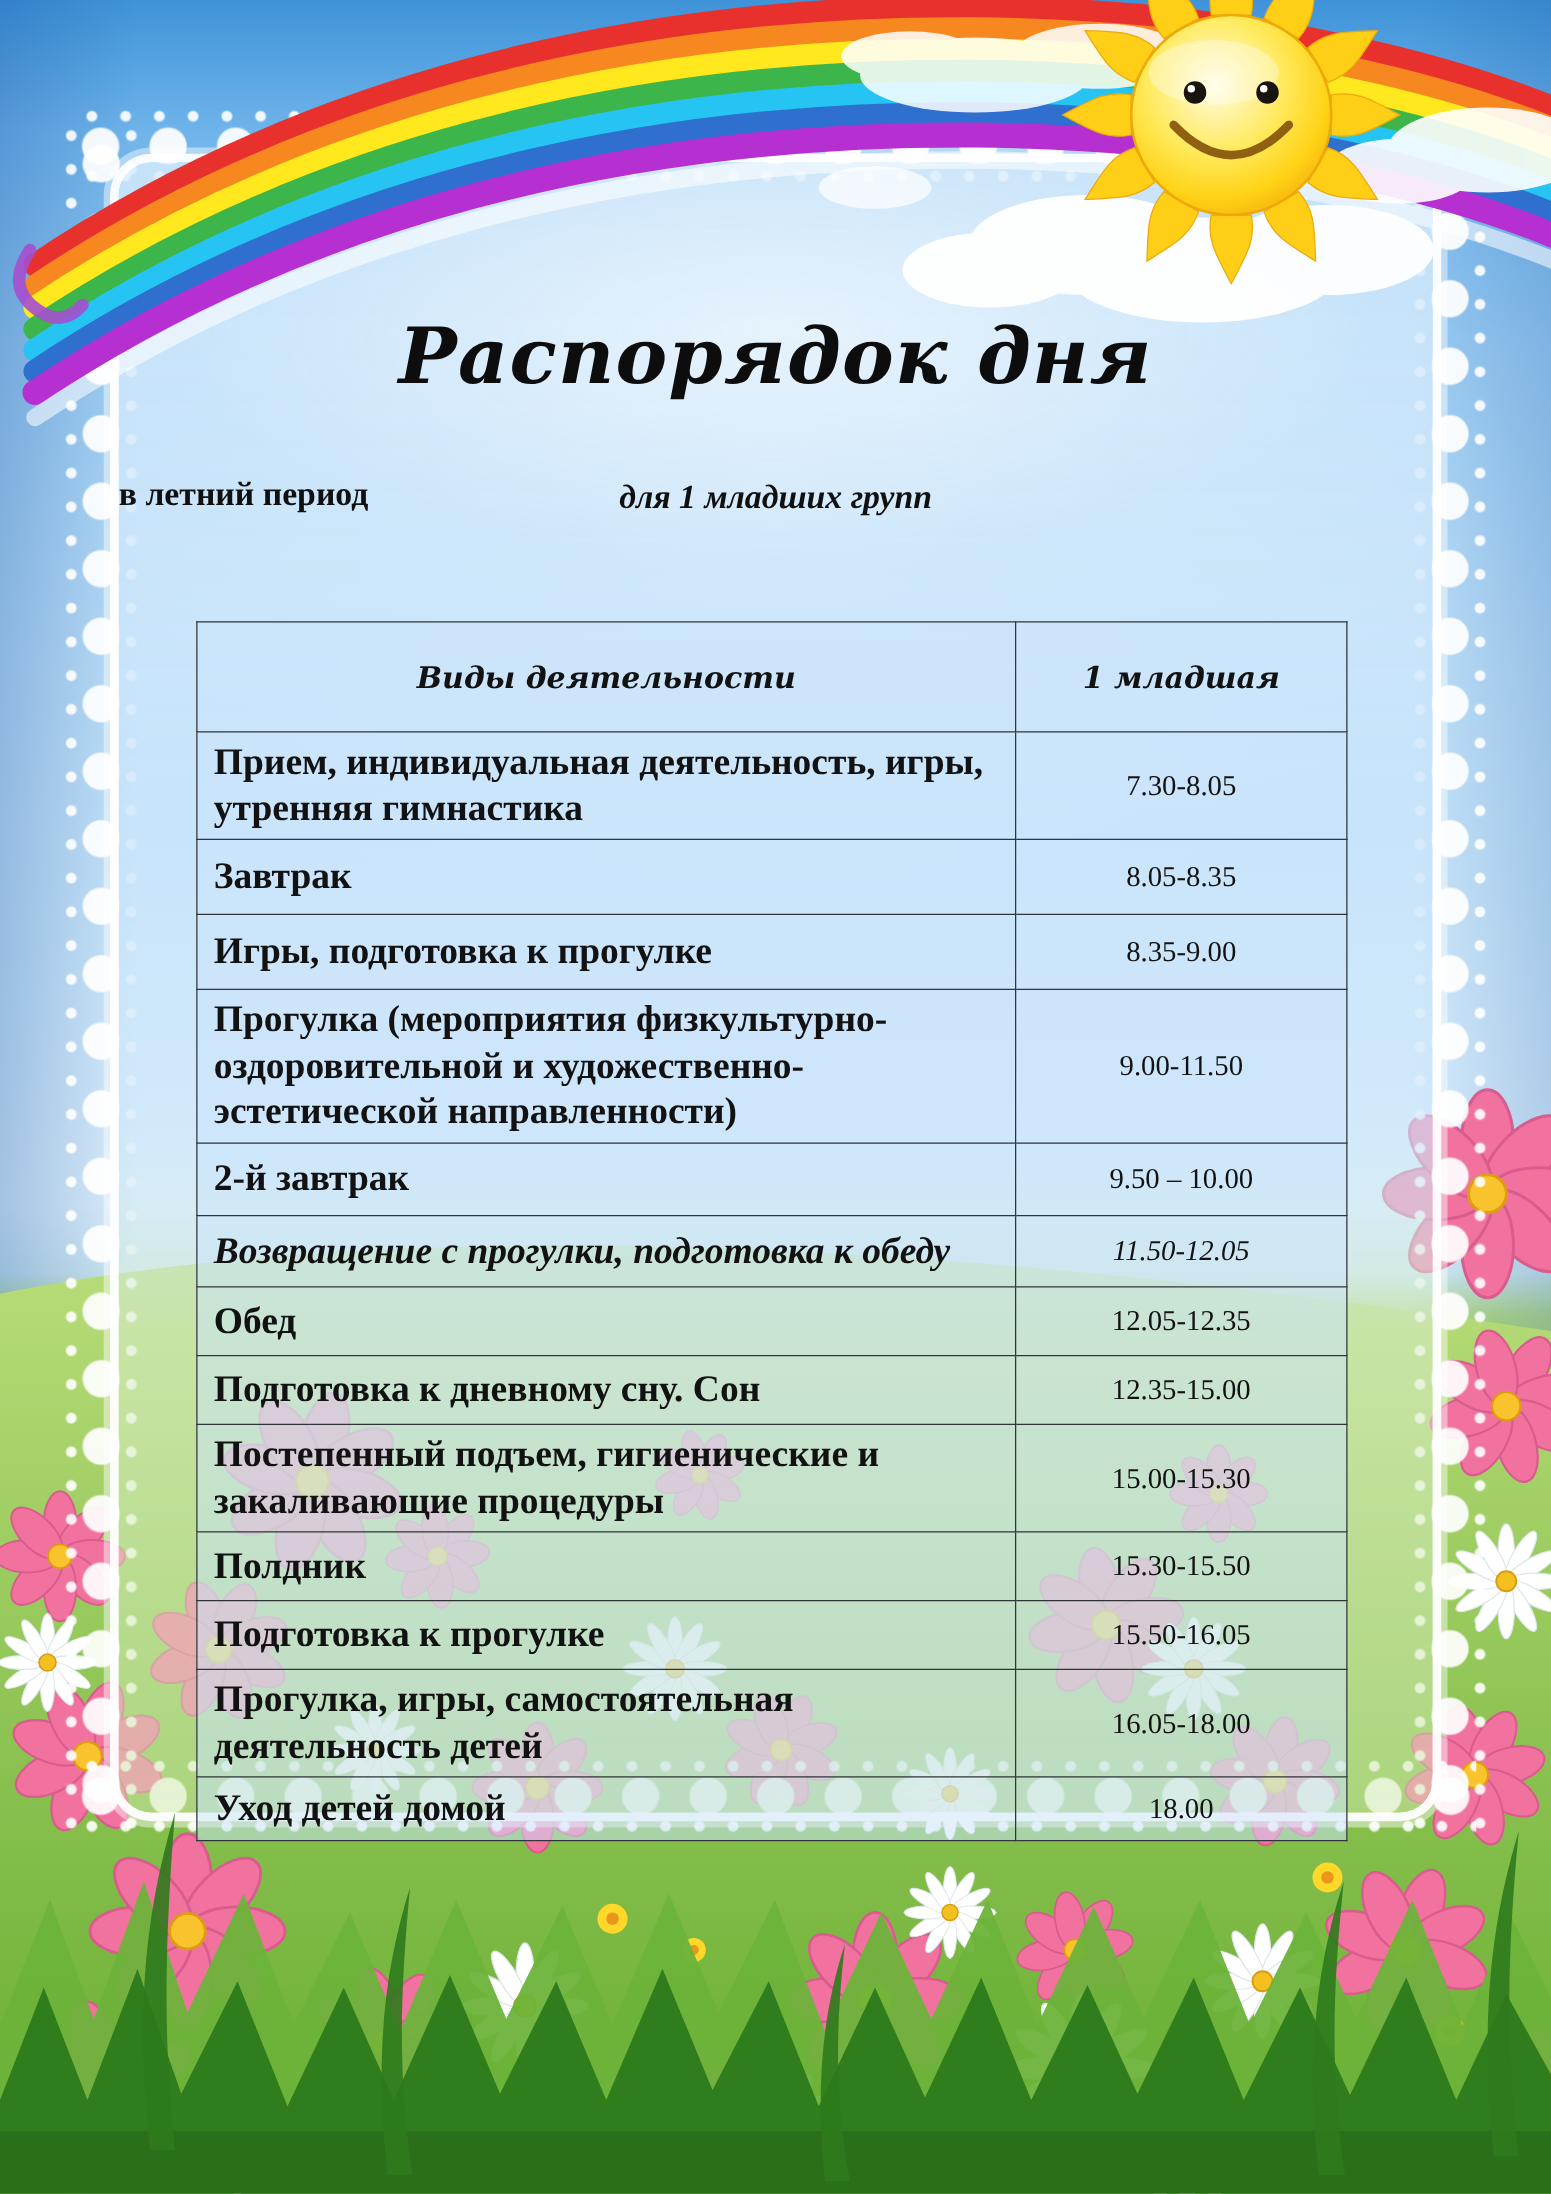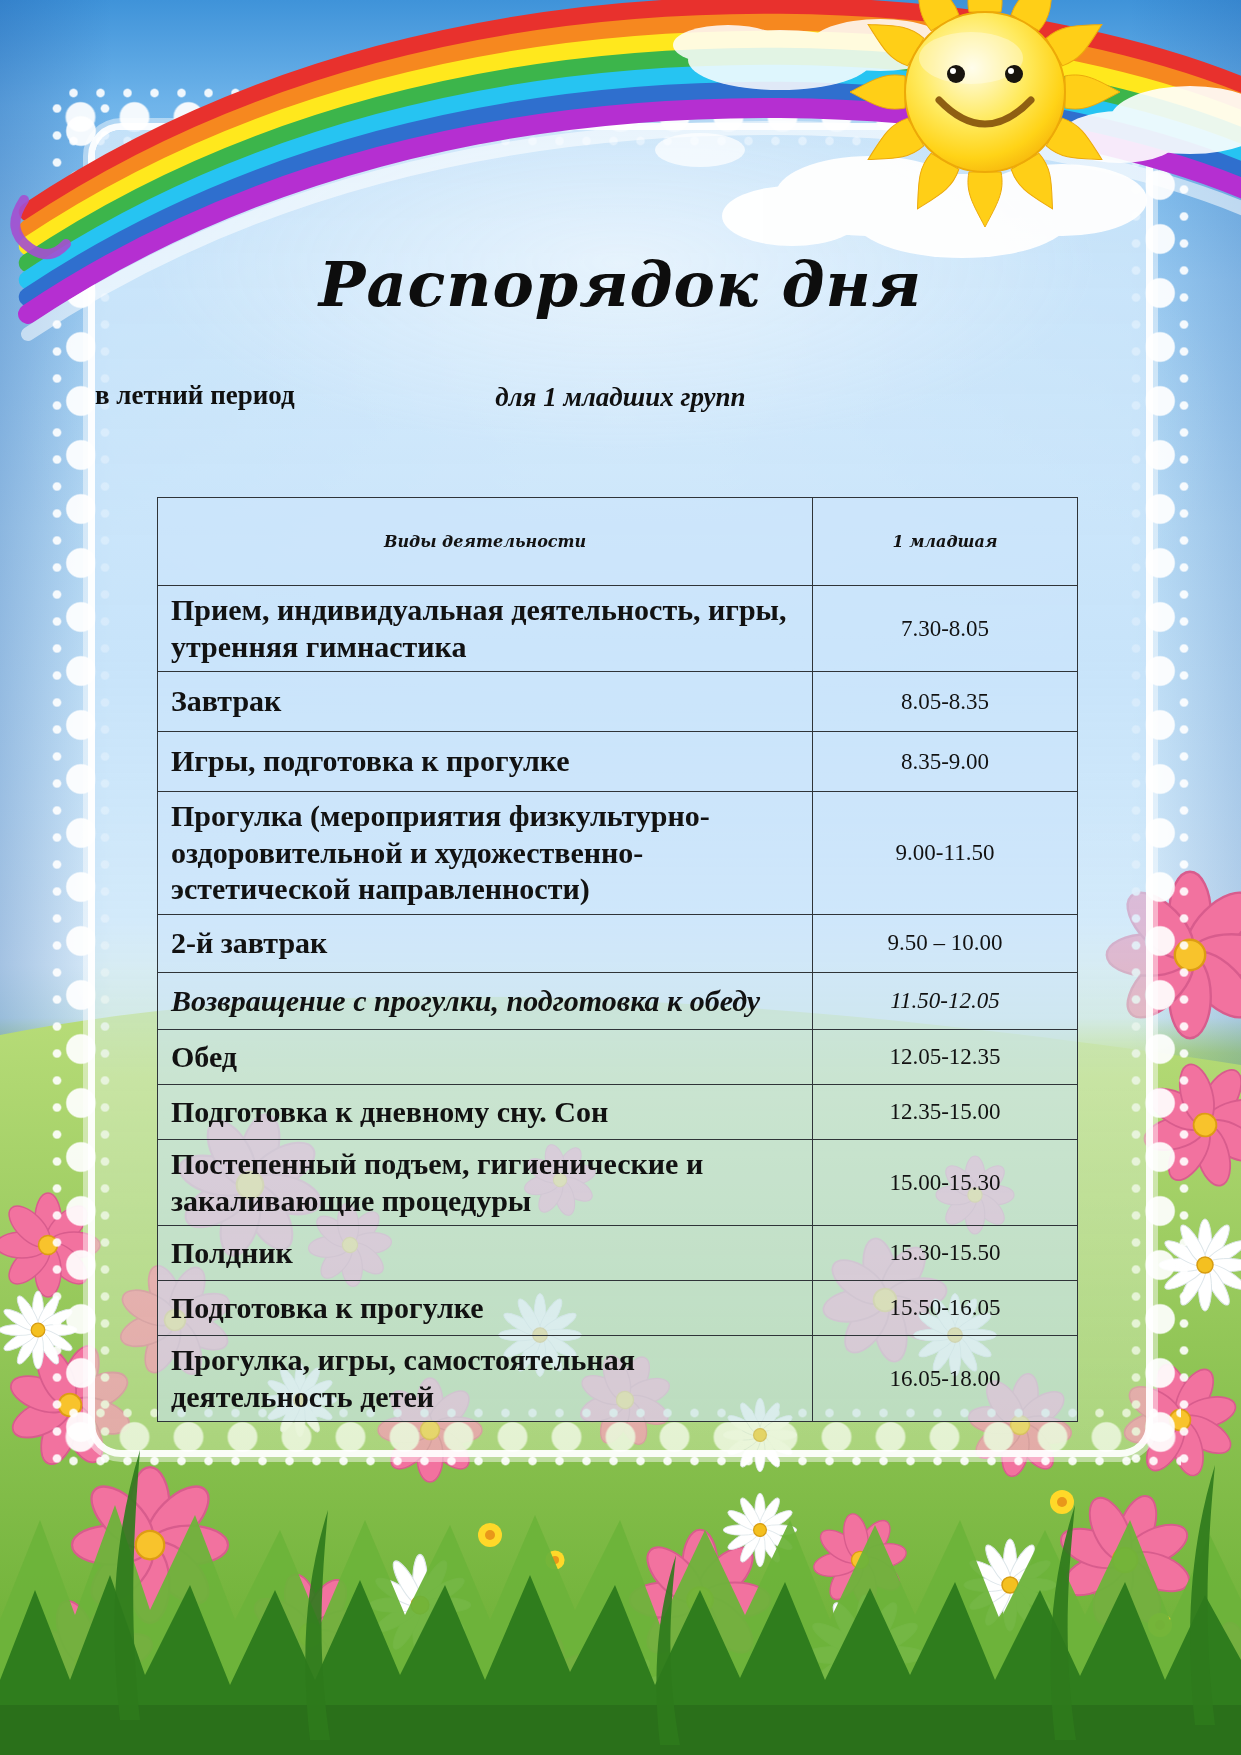--- a/index.html
+++ b/index.html
@@ -79,21 +79,21 @@
     color:#121212;
   }
   table.schedule th, table.schedule td{
     border:1px solid #2f3438; vertical-align:middle;
   }
   table.schedule col.c-act{width:71.2%;}
   table.schedule col.c-time{width:28.8%;}
   thead tr{height:88px;}
   th.act, th.time{
     font-family:"DejaVu Serif",serif; font-style:italic; font-weight:bold;
-    font-size:16px; text-align:center;
+    font-size:24px; text-align:center;
   }
   td.act{
     font-weight:bold; font-size:30px; line-height:1.22;
     text-align:left; padding:6px 10px 6px 13px;
   }
   td.time{font-size:23px; text-align:center; padding:4px 6px;}
   tbody tr:nth-child(1){height:78px;}
   tbody tr:nth-child(2){height:60px;}
   tbody tr:nth-child(3){height:60px;}
   tbody tr:nth-child(4){height:110px;}
@@ -272,20 +272,24 @@
           <td class="act">Полдник</td>
           <td class="time">15.30-15.50</td>
         </tr>
         <tr>
           <td class="act">Подготовка к прогулке</td>
           <td class="time">15.50-16.05</td>
         </tr>
         <tr>
           <td class="act">Прогулка, игры, самостоятельная деятельность детей</td>
           <td class="time">16.05-18.00</td>
+        </tr>
+        <tr>
+          <td class="act">Уход детей домой</td>
+          <td class="time">18.00</td>
         </tr>
       </tbody>
   </table>
 
   <svg class="layer" width="1241" height="1755" viewBox="0 0 1241 1755" style="z-index:4">
     <defs>
       <path id="rb" d="M 28 212 C 240 70, 500 4, 780 6 C 1000 8, 1180 52, 1290 108" fill="none"></path>
       <radialGradient id="sunG" cx="42%" cy="35%" r="75%">
         <stop offset="0" stop-color="#fffce2"></stop>
         <stop offset="0.45" stop-color="#ffea5e"></stop>

